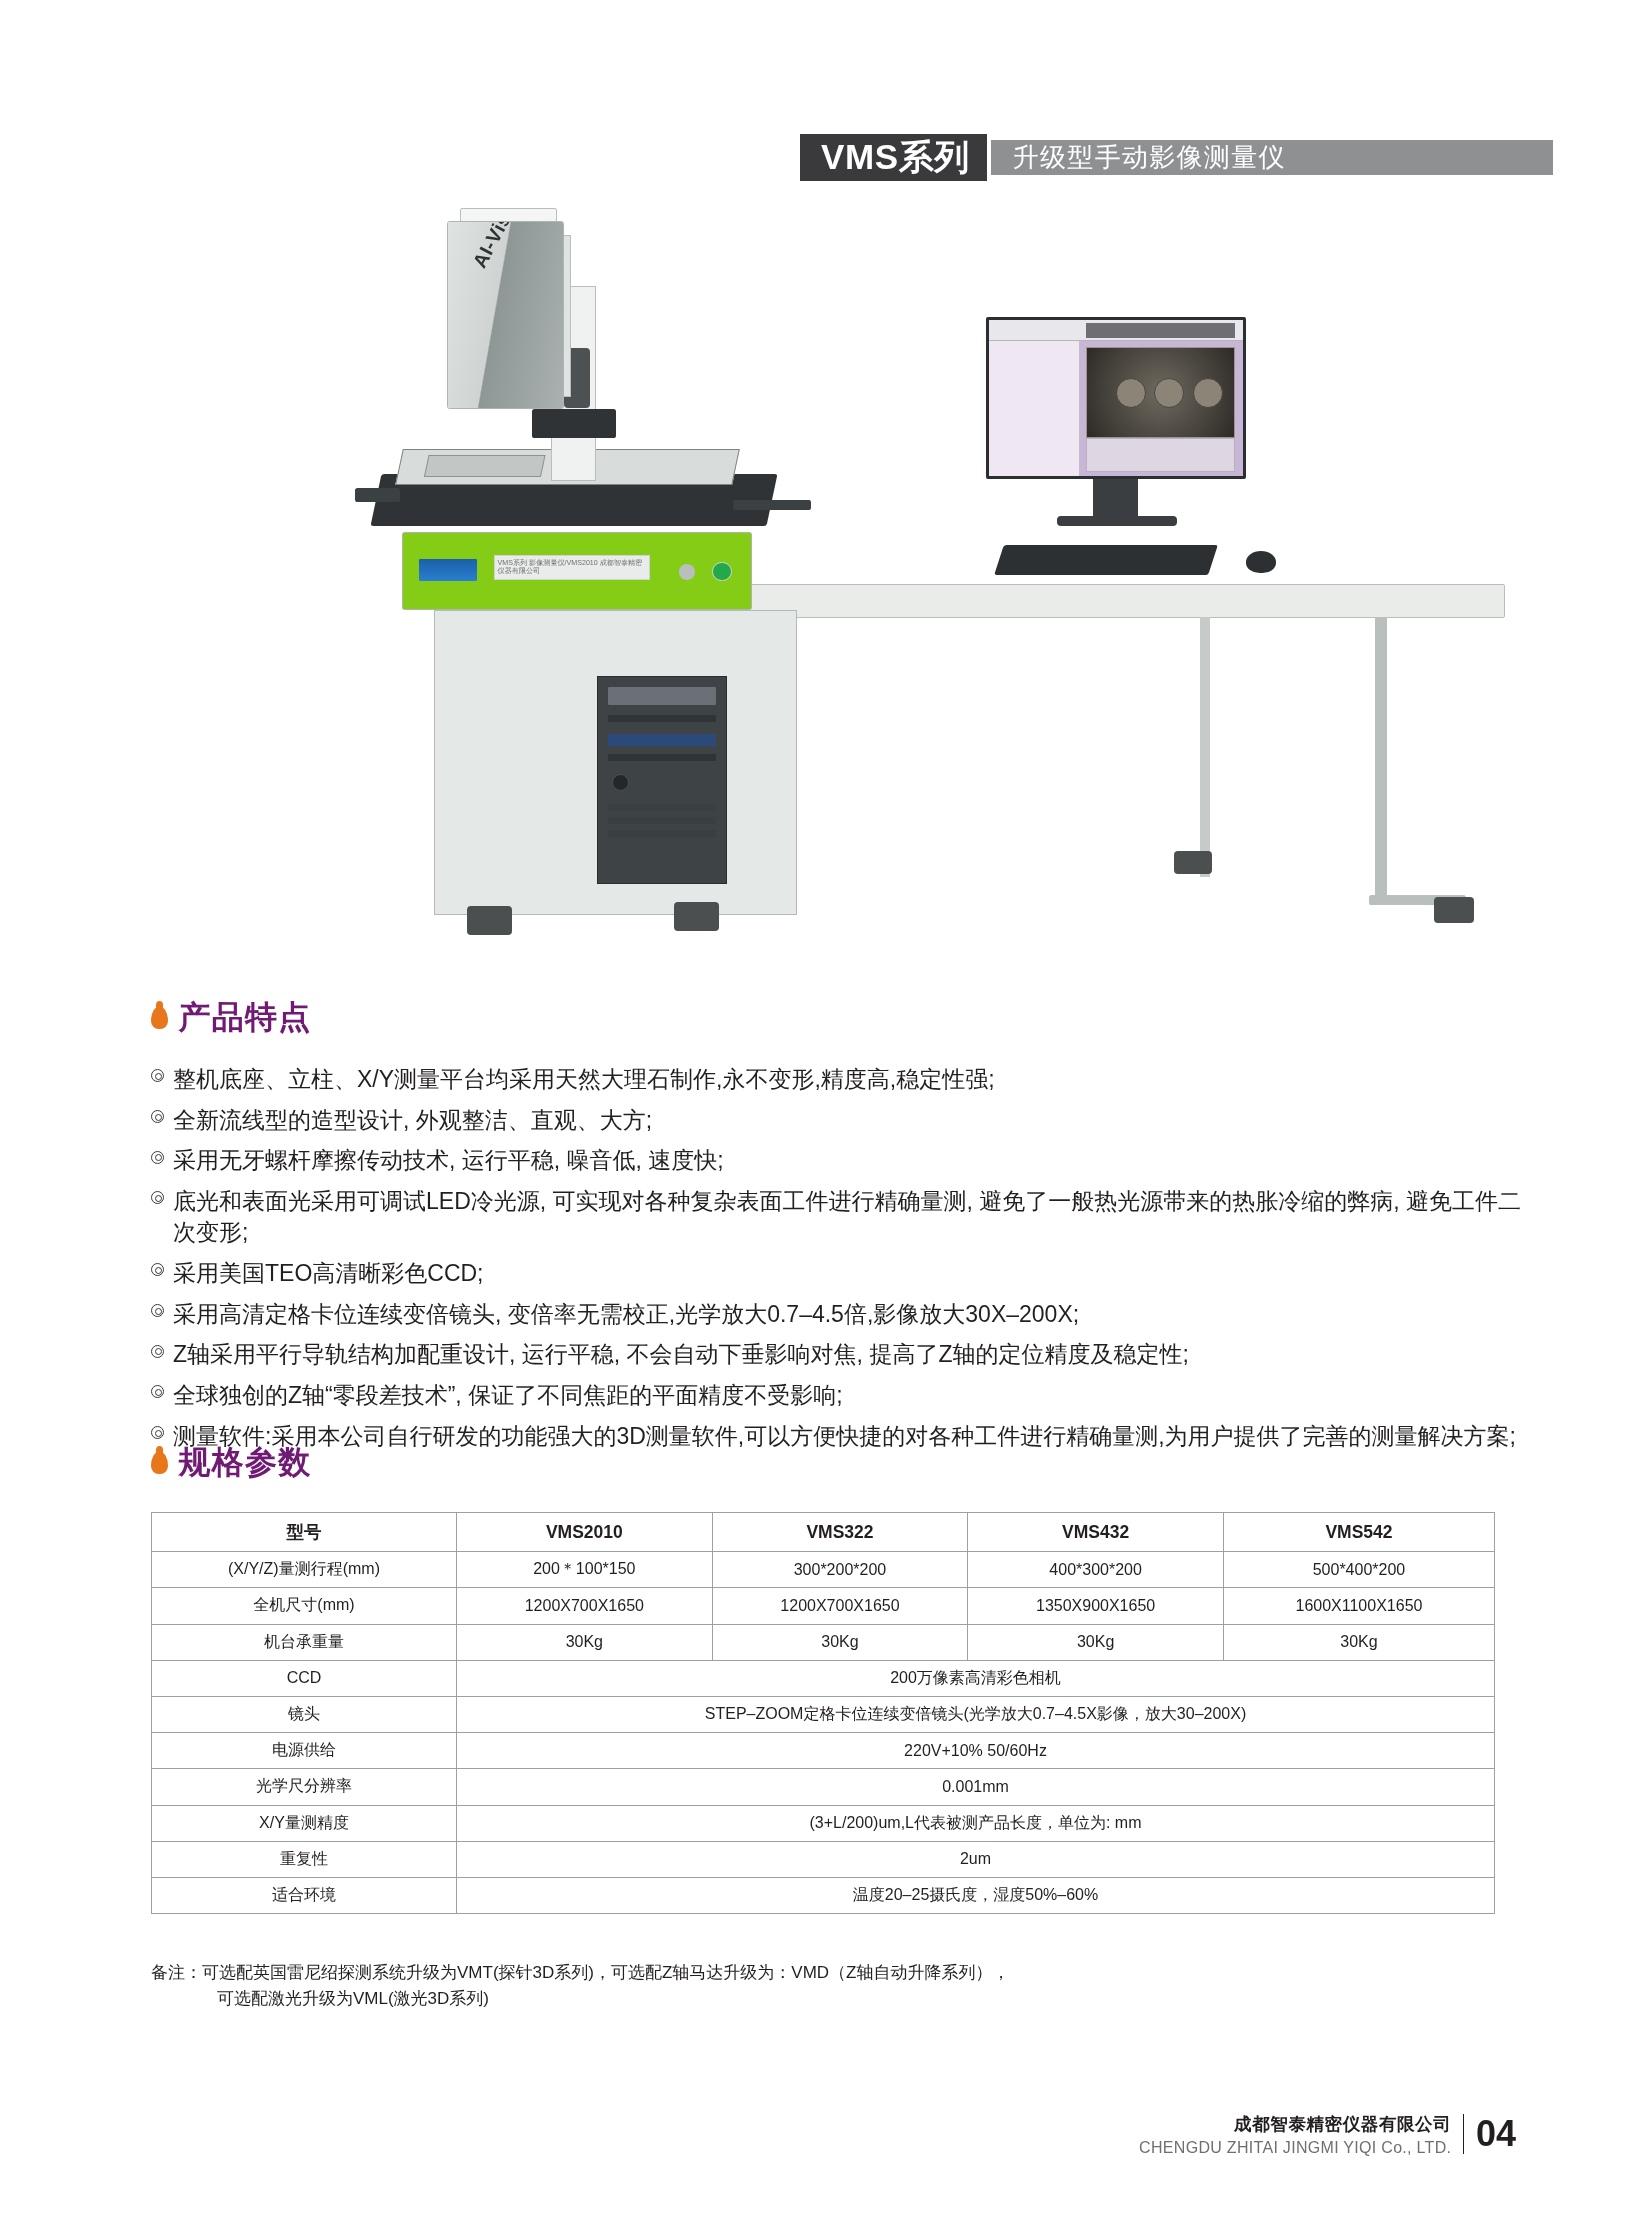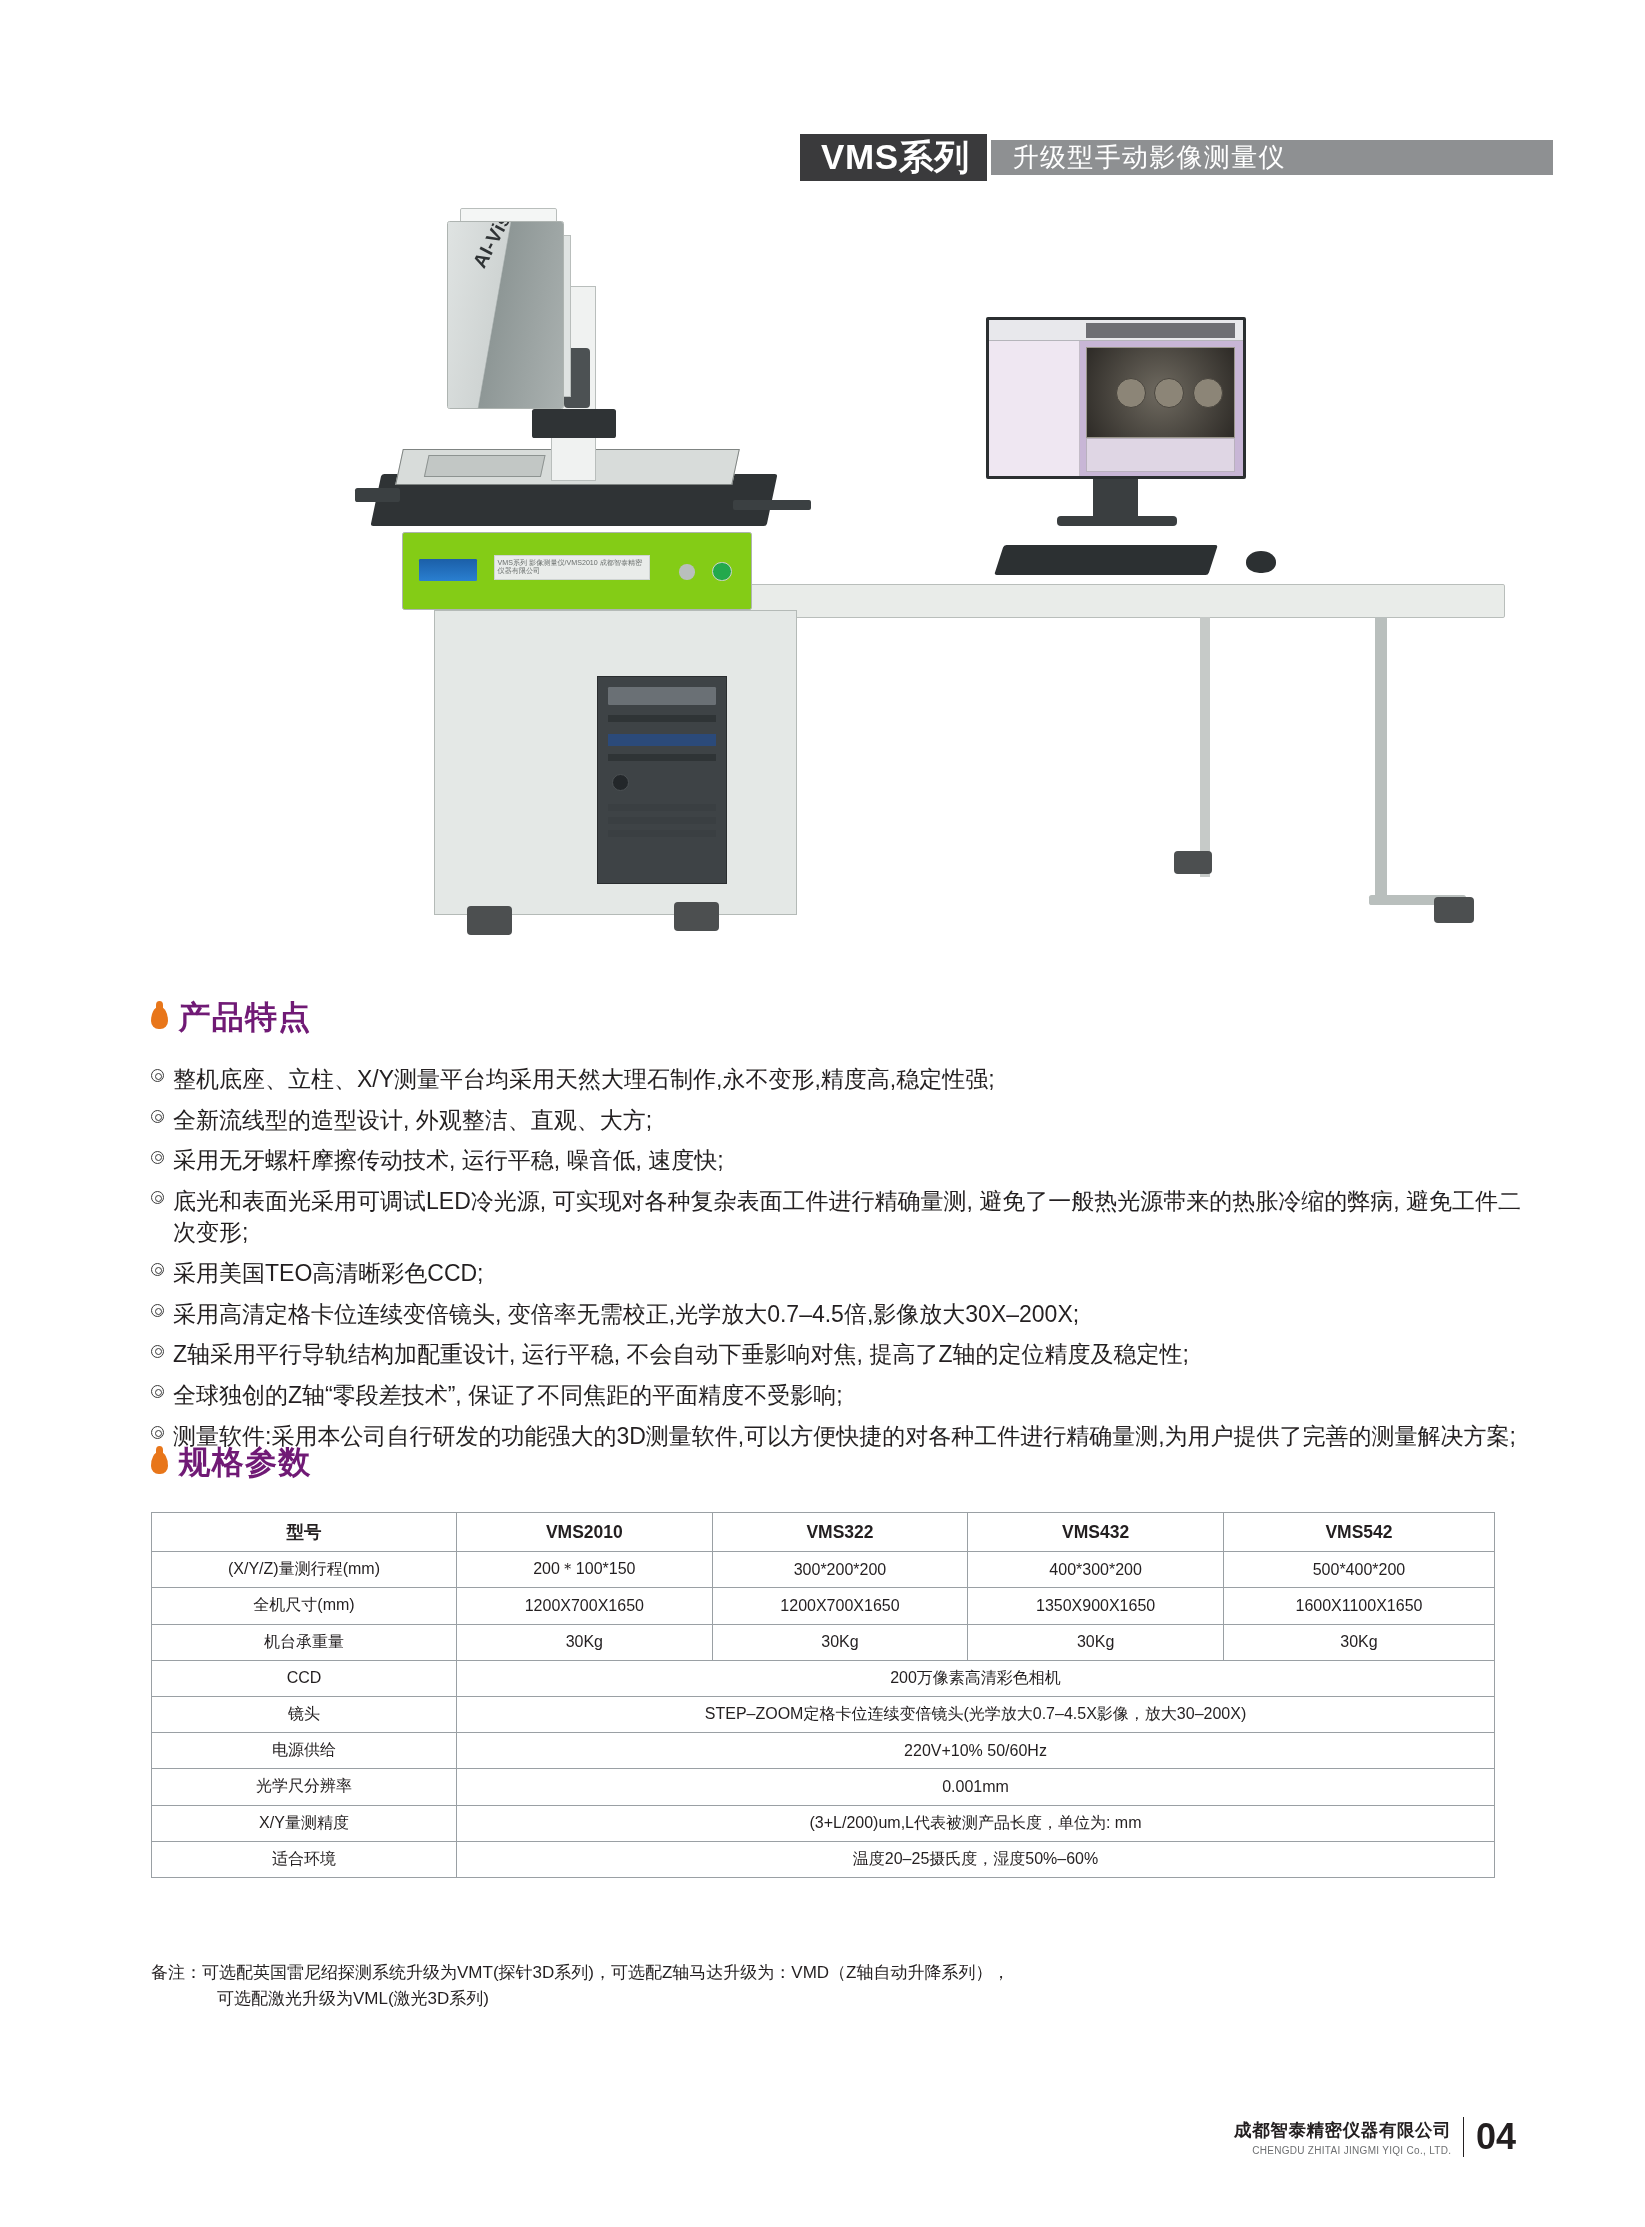--- a/index.html
+++ b/index.html
@@ -488,21 +488,21 @@
     gap: 11.7px;
   }
   .footer-cn {
     font-size: 17.5px;
     font-weight: bold;
     color: #231f20;
     letter-spacing: 0.6px;
     text-align: right;
   }
   .footer-en {
-    font-size: 10px;
+    font-size: 16px;
     color: #6d6f71;
     letter-spacing: 0.3px;
     text-align: right;
     margin-top: 3.2px;
   }
   .footer-div {
     width: 1.3px;
     height: 40px;
     background: #231f20;
   }
@@ -690,20 +690,24 @@
       </tr>
       <tr>
         <td class="label">光学尺分辨率</td>
         <td colspan="4">0.001mm</td>
       </tr>
       <tr>
         <td class="label">X/Y量测精度</td>
         <td colspan="4">(3+L/200)um,L代表被测产品长度，单位为: mm</td>
       </tr>
       <tr>
+        <td class="label">重复性</td>
+        <td colspan="4">2um</td>
+      </tr>
+      <tr>
         <td class="label">适合环境</td>
         <td colspan="4">温度20–25摄氏度，湿度50%–60%</td>
       </tr>
     </tbody>
   </table>
 
   <div class="remark">
     <span>备注：可选配英国雷尼绍探测系统升级为VMT(探针3D系列)，可选配Z轴马达升级为：VMD（Z轴自动升降系列），</span>
     <span class="indent">可选配激光升级为VML(激光3D系列)</span>
   </div>

